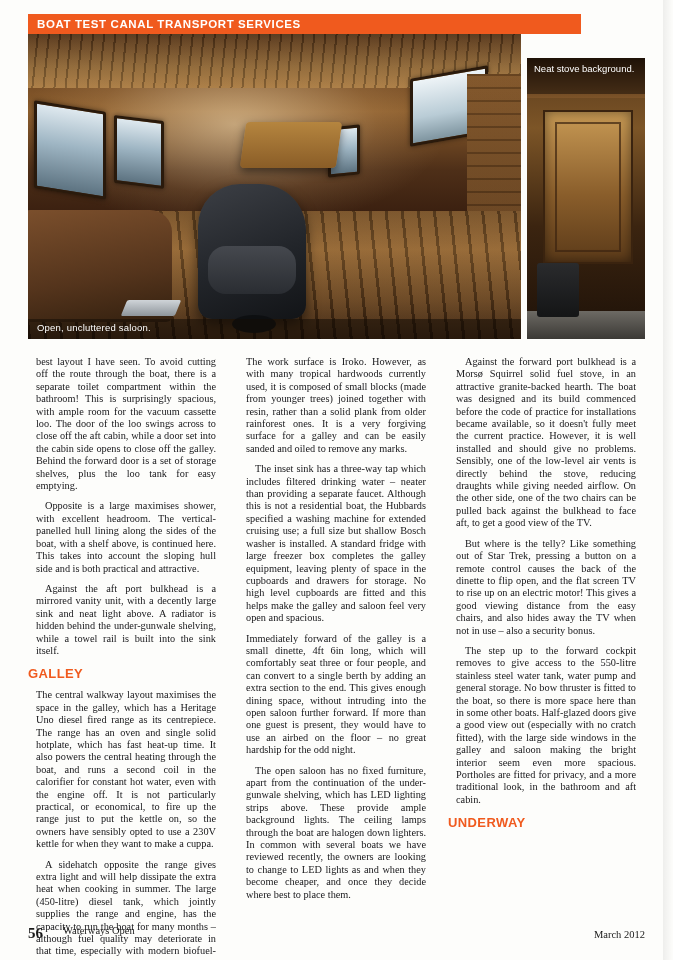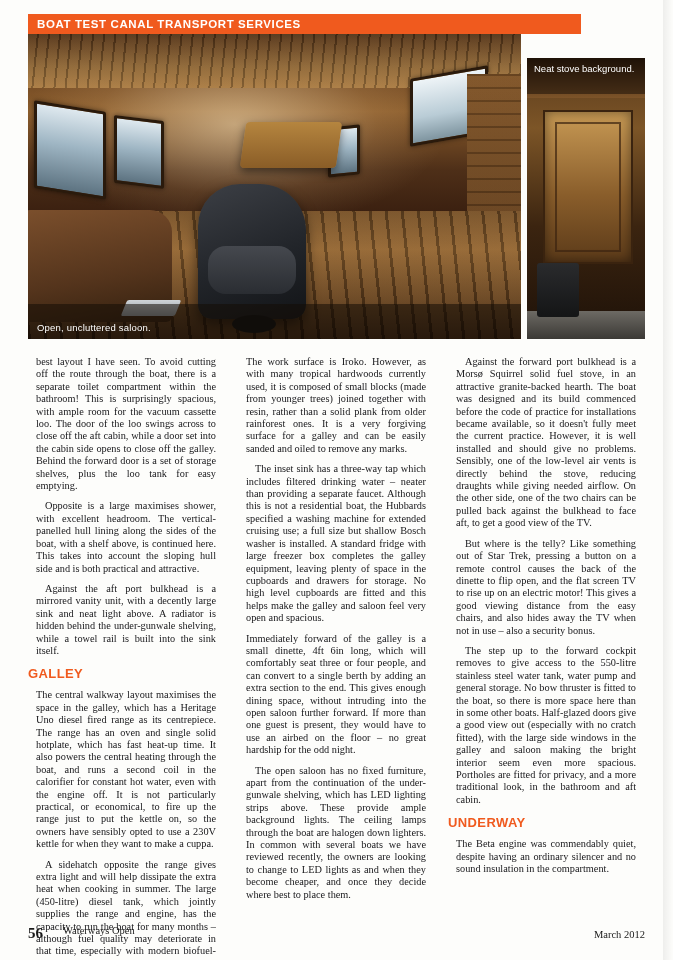--- a/index.html
+++ b/index.html
@@ -135,21 +135,21 @@
     position: absolute; left: 96px; top: 286px; width: 54px; height: 16px;
     background: linear-gradient(180deg,#cfd4d8 0%, #8e959b 100%);
     transform: skewX(-22deg); border-radius: 2px;
   }
 
   .photo-caption-main {
     position: absolute;
     left: 0;
     bottom: 0;
     width: 493px;
-    padding: 18px 0 6px 9px;
+    padding: 3px 0 6px 9px;
     box-sizing: border-box;
     background: rgba(20,12,6,0.55);
     color: #ffffff;
     font-family: "Liberation Sans", sans-serif;
     font-size: 9.5px;
     letter-spacing: 0.2px;
   }
 
   .photo-sub {
     position: absolute;
@@ -316,21 +316,20 @@
       <p>The inset sink has a three-way tap which includes filtered drinking water – neater than providing a separate faucet. Although this is not a residential boat, the Hubbards specified a washing machine for extended cruising use; a full size but shallow Bosch washer is installed. A standard fridge with large freezer box completes the galley equipment, leaving plenty of space in the cupboards and drawers for storage. No high level cupboards are fitted and this helps make the galley and saloon feel very open and spacious.</p>
       <p class="first">Immediately forward of the galley is a small dinette, 4ft 6in long, which will comfortably seat three or four people, and can convert to a single berth by adding an extra section to the end. This gives enough dining space, without intruding into the open saloon further forward. If more than one guest is present, they would have to use an airbed on the floor – no great hardship for the odd night.</p>
       <p>The open saloon has no fixed furniture, apart from the continuation of the under-gunwale shelving, which has LED lighting strips above. These provide ample background lights. The ceiling lamps through the boat are halogen down lighters. In common with several boats we have reviewed recently, the owners are looking to change to LED lights as and when they become cheaper, and once they decide where best to place them.</p>
     </div>
 
     <div class="col">
       <p>Against the forward port bulkhead is a Morsø Squirrel solid fuel stove, in an attractive granite-backed hearth. The boat was designed and its build commenced before the code of practice for installations became available, so it doesn't fully meet the current practice. However, it is well installed and should give no problems. Sensibly, one of the low-level air vents is directly behind the stove, reducing draughts while giving needed airflow. On the other side, one of the two chairs can be pulled back against the bulkhead to face aft, to get a good view of the TV.</p>
       <p>But where is the telly? Like something out of Star Trek, pressing a button on a remote control causes the back of the dinette to flip open, and the flat screen TV to rise up on an electric motor! This gives a good viewing distance from the easy chairs, and also hides away the TV when not in use – also a security bonus.</p>
       <p>The step up to the forward cockpit removes to give access to the 550-litre stainless steel water tank, water pump and general storage. No bow thruster is fitted to the boat, so there is more space here than in some other boats. Half-glazed doors give a good view out (especially with no cratch fitted), with the large side windows in the galley and saloon making the bright interior seem even more spacious. Portholes are fitted for privacy, and a more traditional look, in the bathroom and aft cabin.</p>
       <h2>UNDERWAY</h2>
-      <p class="first">The Beta engine was commendably quiet, despite having an ordinary silencer and no sound insulation in the compartment.</p>
     </div>
 
   </div>
 
   <div class="footer">
     <div class="folio-left">
       <span class="folio-num">56</span>
       <span class="folio-title">Waterways Open</span>
     </div>
     <div class="folio-date">March 2012</div>

